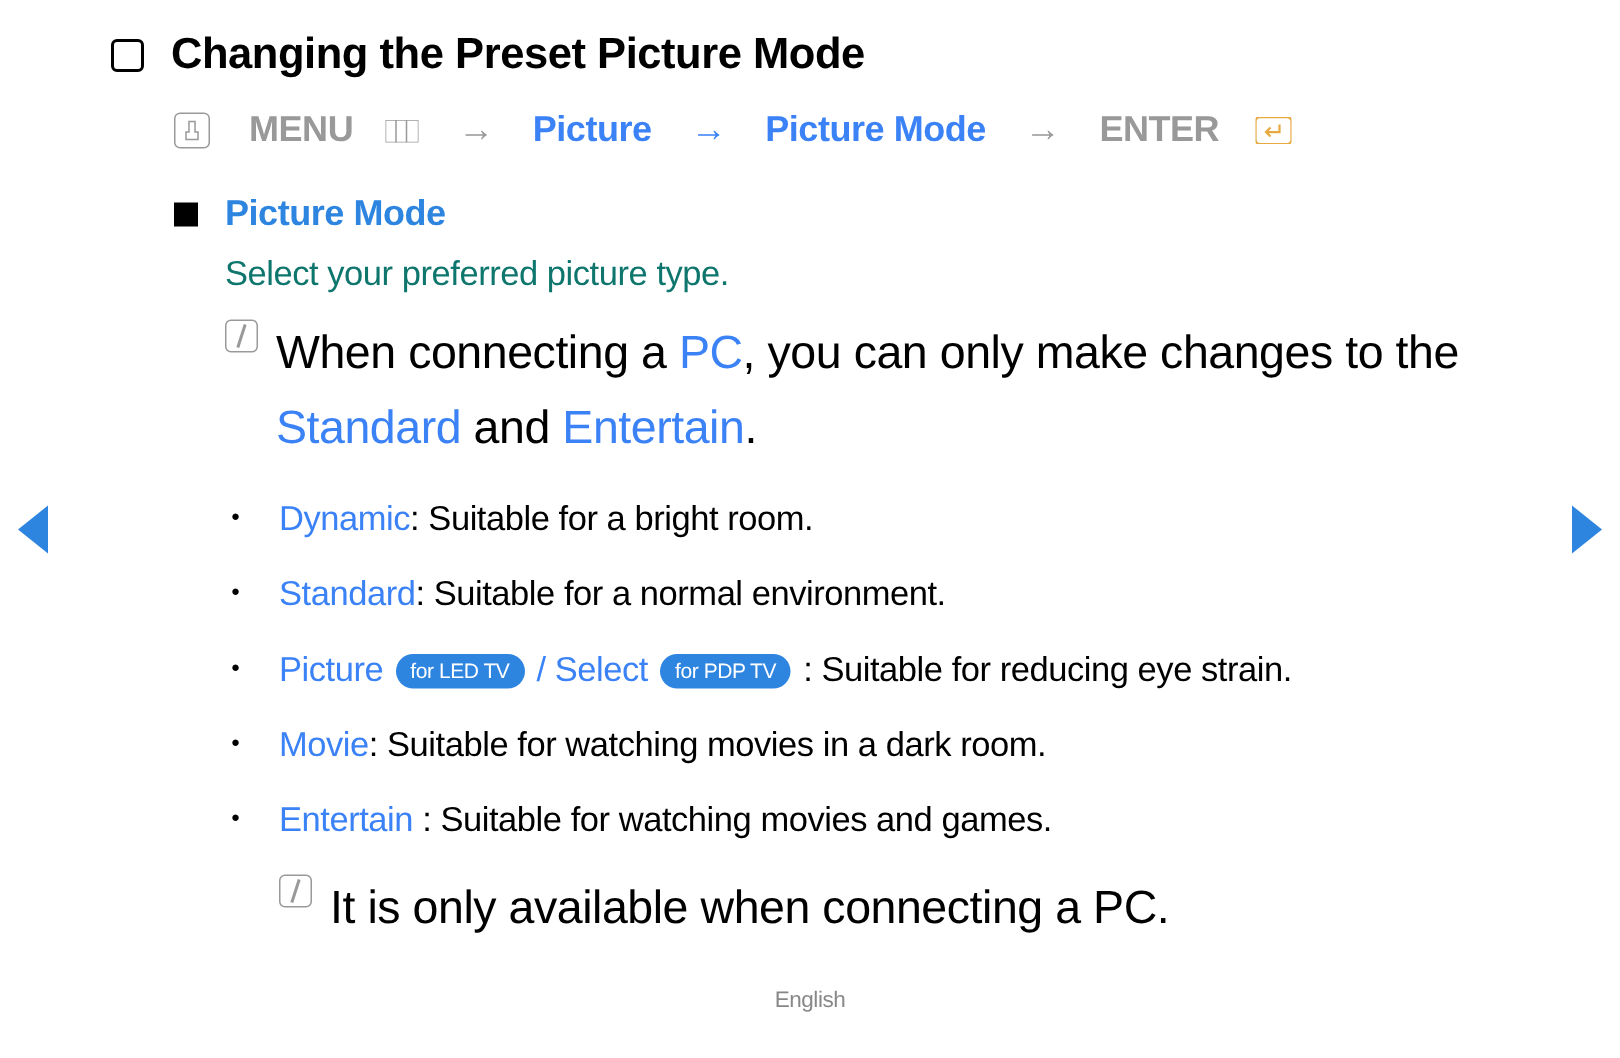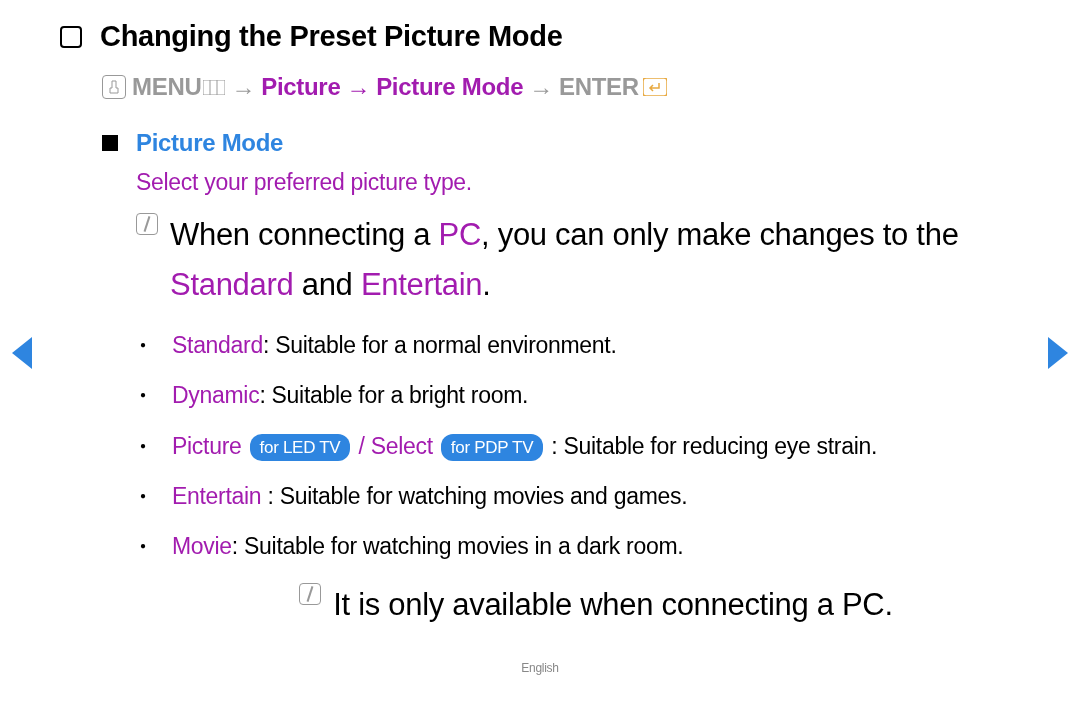--- a/index.html
+++ b/index.html
@@ -10,20 +10,21 @@
     body {
       width: 1080px;
       height: 705px;
       background: #ffffff;
       font-family: "Helvetica Neue", Helvetica, Arial, sans-serif;
       position: relative;
       letter-spacing: -0.3px;
     }
     .content {
       padding: 20px 60px 20px 60px;
+      margin-left: 14px;
     }
     .title-row {
       display: flex;
       align-items: center;
       margin-bottom: 20px;
     }
     .checkbox-icon {
       display: inline-block;
       width: 22px;
       height: 22px;
@@ -38,20 +39,21 @@
       color: #000;
     }
     .nav-path {
       margin-left: 42px;
       margin-bottom: 28px;
       font-size: 24px;
       font-weight: bold;
       display: flex;
       align-items: center;
       flex-wrap: wrap;
+      gap: 20px;
     }
     .nav-icon-box {
       display: inline-flex;
       width: 24px;
       height: 24px;
       border: 1.5px solid #999;
       border-radius: 4px;
       margin-right: 6px;
       align-items: center;
       justify-content: center;
@@ -68,21 +70,21 @@
     }
     .enter-icon {
       display: inline-flex;
       margin-left: 4px;
       vertical-align: middle;
     }
     .gray-text {
       color: #999;
     }
     .blue-text {
-      color: #a21caf;
+      color: #3b82f6;
     }
     .arrow {
       margin: 0 6px;
     }
     .section-row {
       display: flex;
       align-items: center;
       margin-left: 42px;
       margin-bottom: 12px;
     }
@@ -94,21 +96,21 @@
       flex-shrink: 0;
     }
     .section-title {
       font-size: 24px;
       font-weight: bold;
       color: #2e85e0;
     }
     .section-desc {
       margin-left: 76px;
       font-size: 23px;
-      color: #a21caf;
+      color: #0f766e;
       font-weight: 300;
       margin-bottom: 14px;
     }
     .note-row {
       margin-left: 76px;
       margin-bottom: 20px;
       display: flex;
       align-items: flex-start;
     }
     .note-icon {
@@ -156,52 +158,51 @@
       top: 9px;
       color: #000;
     }
     .bullet-item .blue-text {
       font-weight: normal;
     }
     .badge {
       display: inline-block;
       background: #2e85e0;
       color: #fff;
-      font-size: 17px;
+      font-size: 14px;
       padding: 2px 10px;
       border-radius: 12px;
       vertical-align: middle;
       font-weight: 400;
       margin: 0 2px;
     }
     .sub-note {
       margin-left: 112px;
       display: flex;
       align-items: flex-start;
       margin-bottom: 18px;
-      justify-content: center;
     }
     .nav-arrow-left {
       position: absolute;
       left: 8px;
       top: 335px;
       cursor: pointer;
     }
     .nav-arrow-right {
       position: absolute;
       right: 8px;
       top: 335px;
       cursor: pointer;
     }
     .footer-lang {
       position: absolute;
       bottom: 30px;
       left: 50%;
       transform: translateX(-50%);
-      font-size: 12px;
+      font-size: 15px;
       color: #888;
       font-weight: 300;
     }
   </style>
 </head>
 <body>
 
 <div class="nav-arrow-left">
   <svg width="26" height="36" viewBox="0 0 26 36">
       <polygon points="24,2 24,34 4,18" fill="#2e85e0"></polygon>
@@ -257,42 +258,42 @@
   <div class="section-desc">Select your preferred picture type.</div>
 
   <div class="note-row">
     <span class="note-icon"></span>
     <div class="note-text">
       <span>When connecting a </span><span class="blue-text">PC</span><span>, you can only make changes to the </span><span class="blue-text">Standard</span><span> and </span><span class="blue-text">Entertain</span><span>.</span>
     </div>
   </div>
 
   <div class="bullet-item">
+    <span class="blue-text">Dynamic</span><span>: Suitable for a bright room.</span>
+  </div>
+
+  <div class="bullet-item">
     <span class="blue-text">Standard</span><span>: Suitable for a normal environment.</span>
-  </div>
-
-  <div class="bullet-item">
-    <span class="blue-text">Dynamic</span><span>: Suitable for a bright room.</span>
   </div>
 
   <div class="bullet-item">
     <span class="blue-text">Picture</span>
     <span class="badge">for LED TV</span>
     <span class="blue-text"> / </span>
     <span class="blue-text">Select</span>
     <span class="badge">for PDP TV</span>
     <span>: Suitable for reducing eye strain.</span>
   </div>
 
   <div class="bullet-item">
+    <span class="blue-text">Movie</span><span>: Suitable for watching movies in a dark room.</span>
+  </div>
+
+  <div class="bullet-item">
     <span class="blue-text">Entertain </span><span>: Suitable for watching movies and games.</span>
-  </div>
-
-  <div class="bullet-item">
-    <span class="blue-text">Movie</span><span>: Suitable for watching movies in a dark room.</span>
   </div>
 
   <div class="sub-note">
     <span class="note-icon"></span>
     <div class="note-text">It is only available when connecting a PC.</div>
   </div>
 
 </div>
 
 <div class="footer-lang">English</div>

